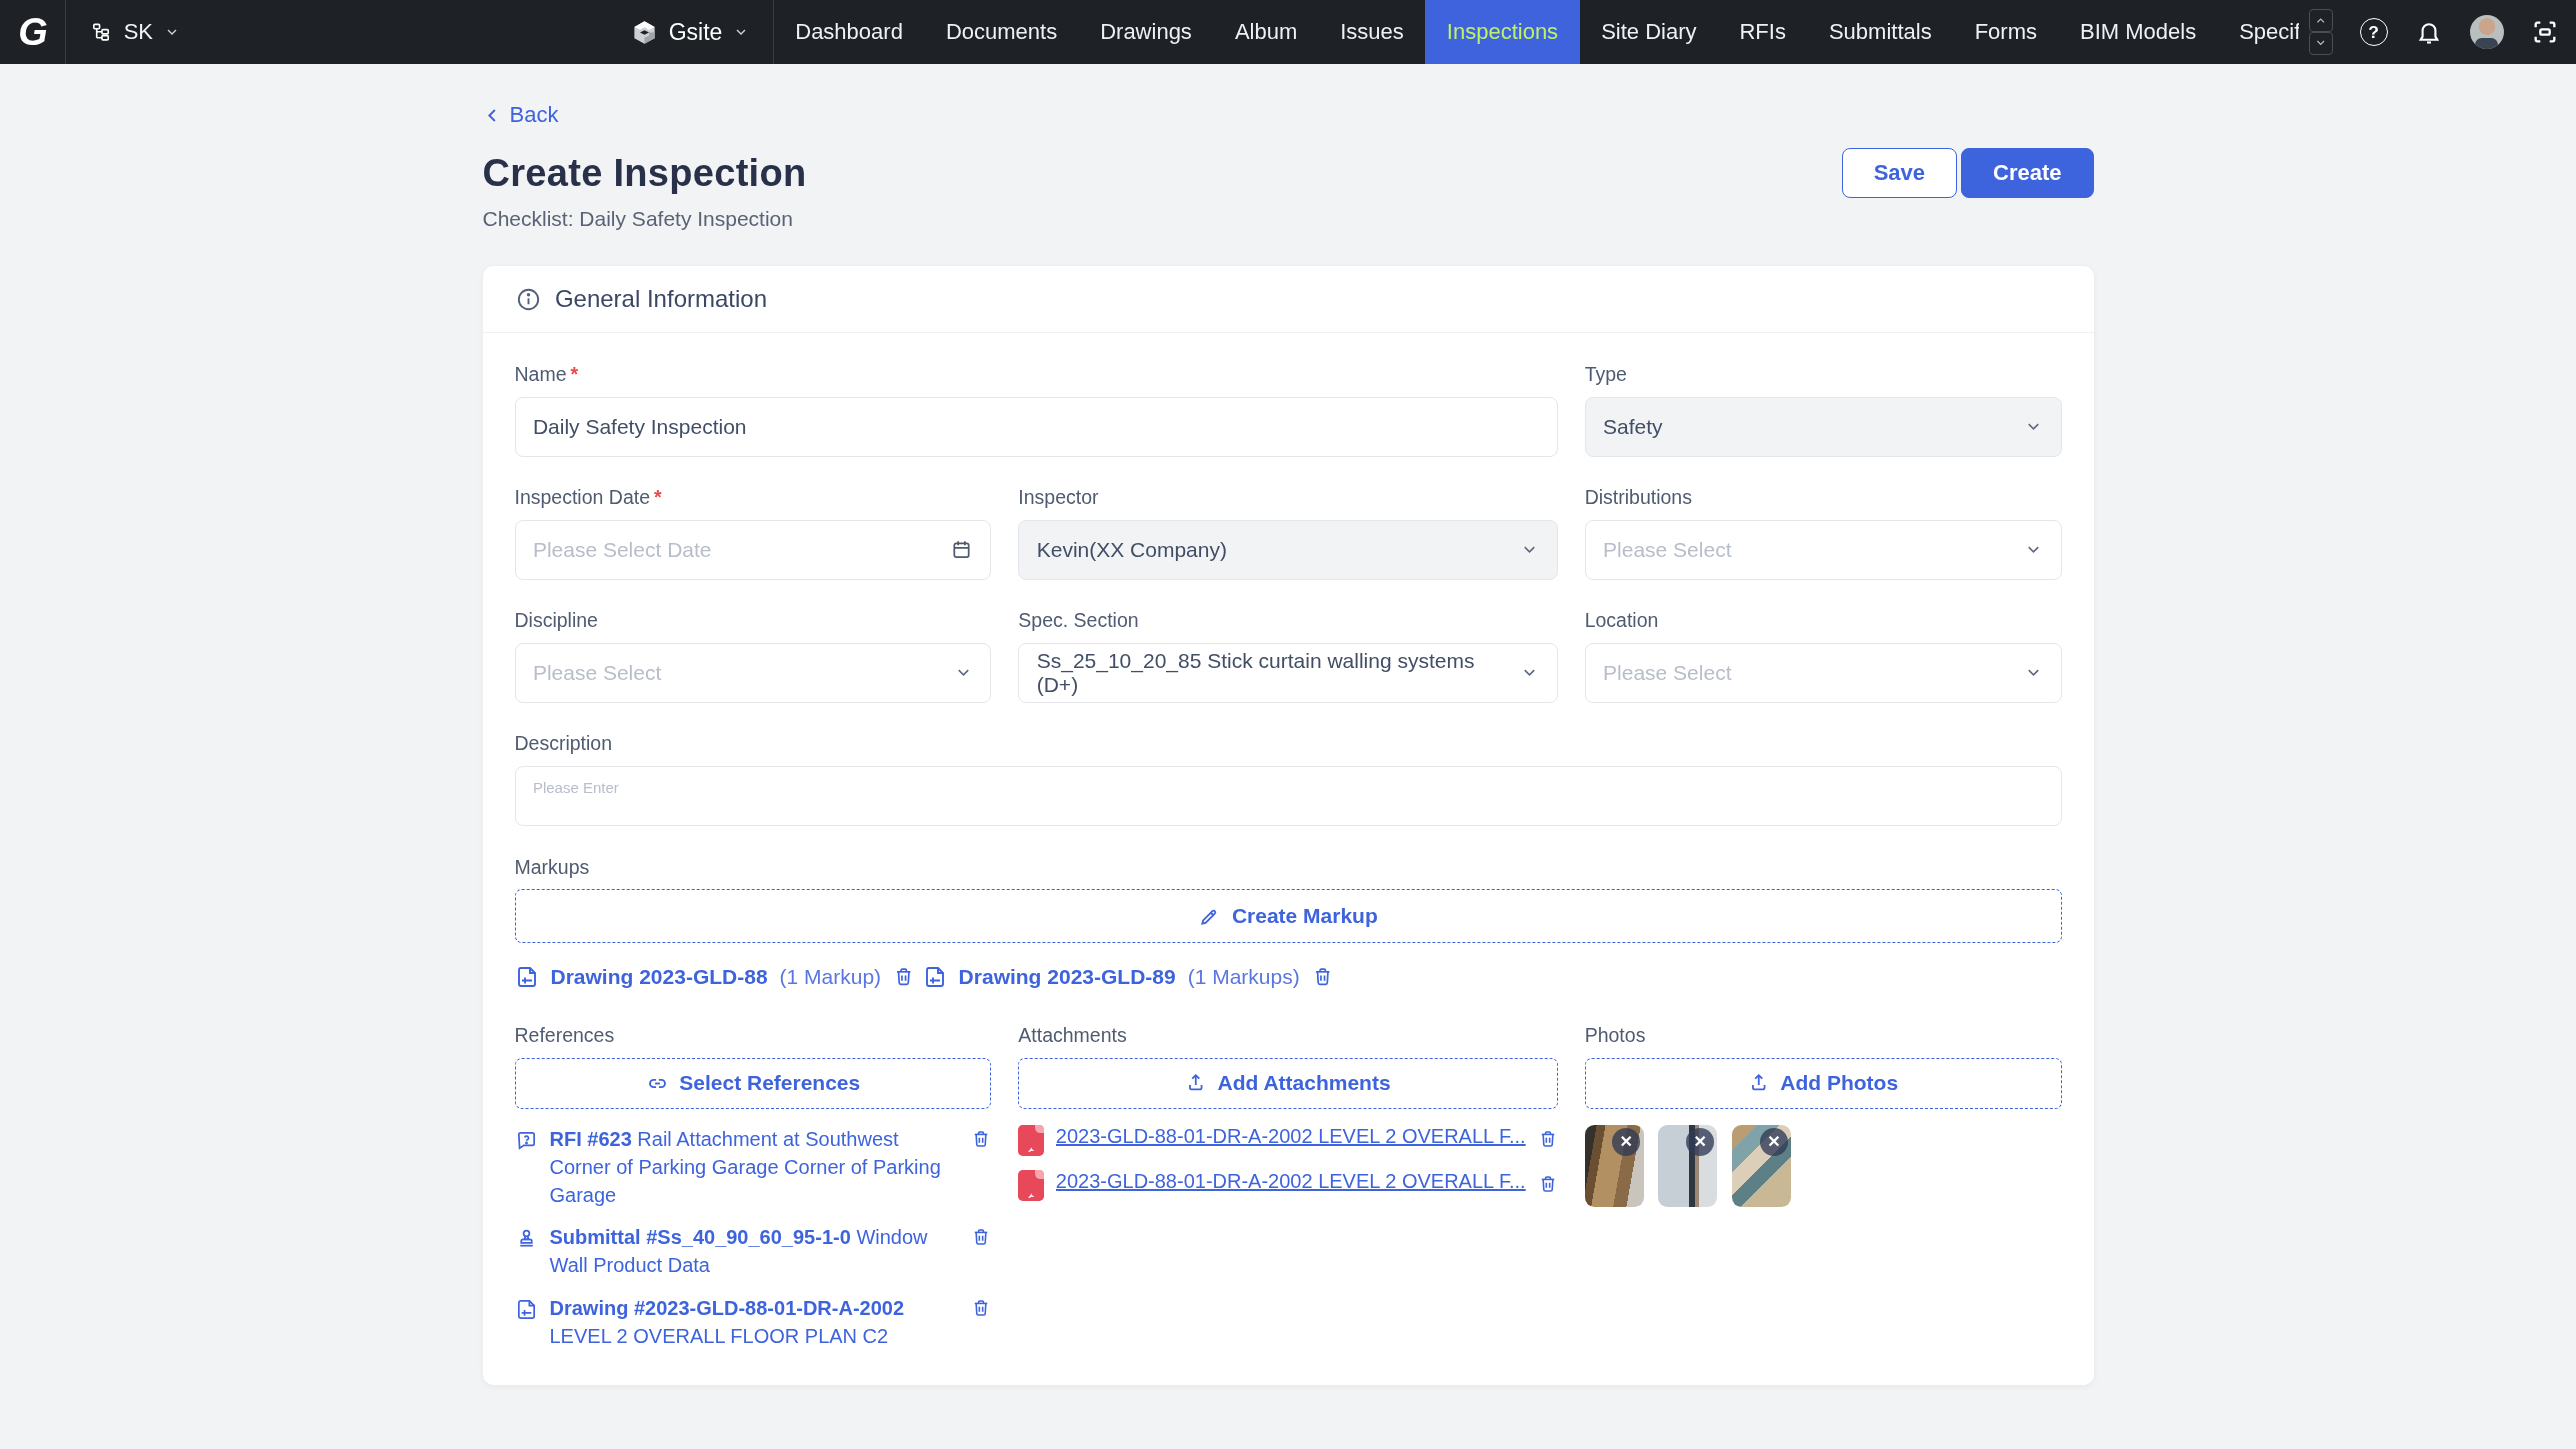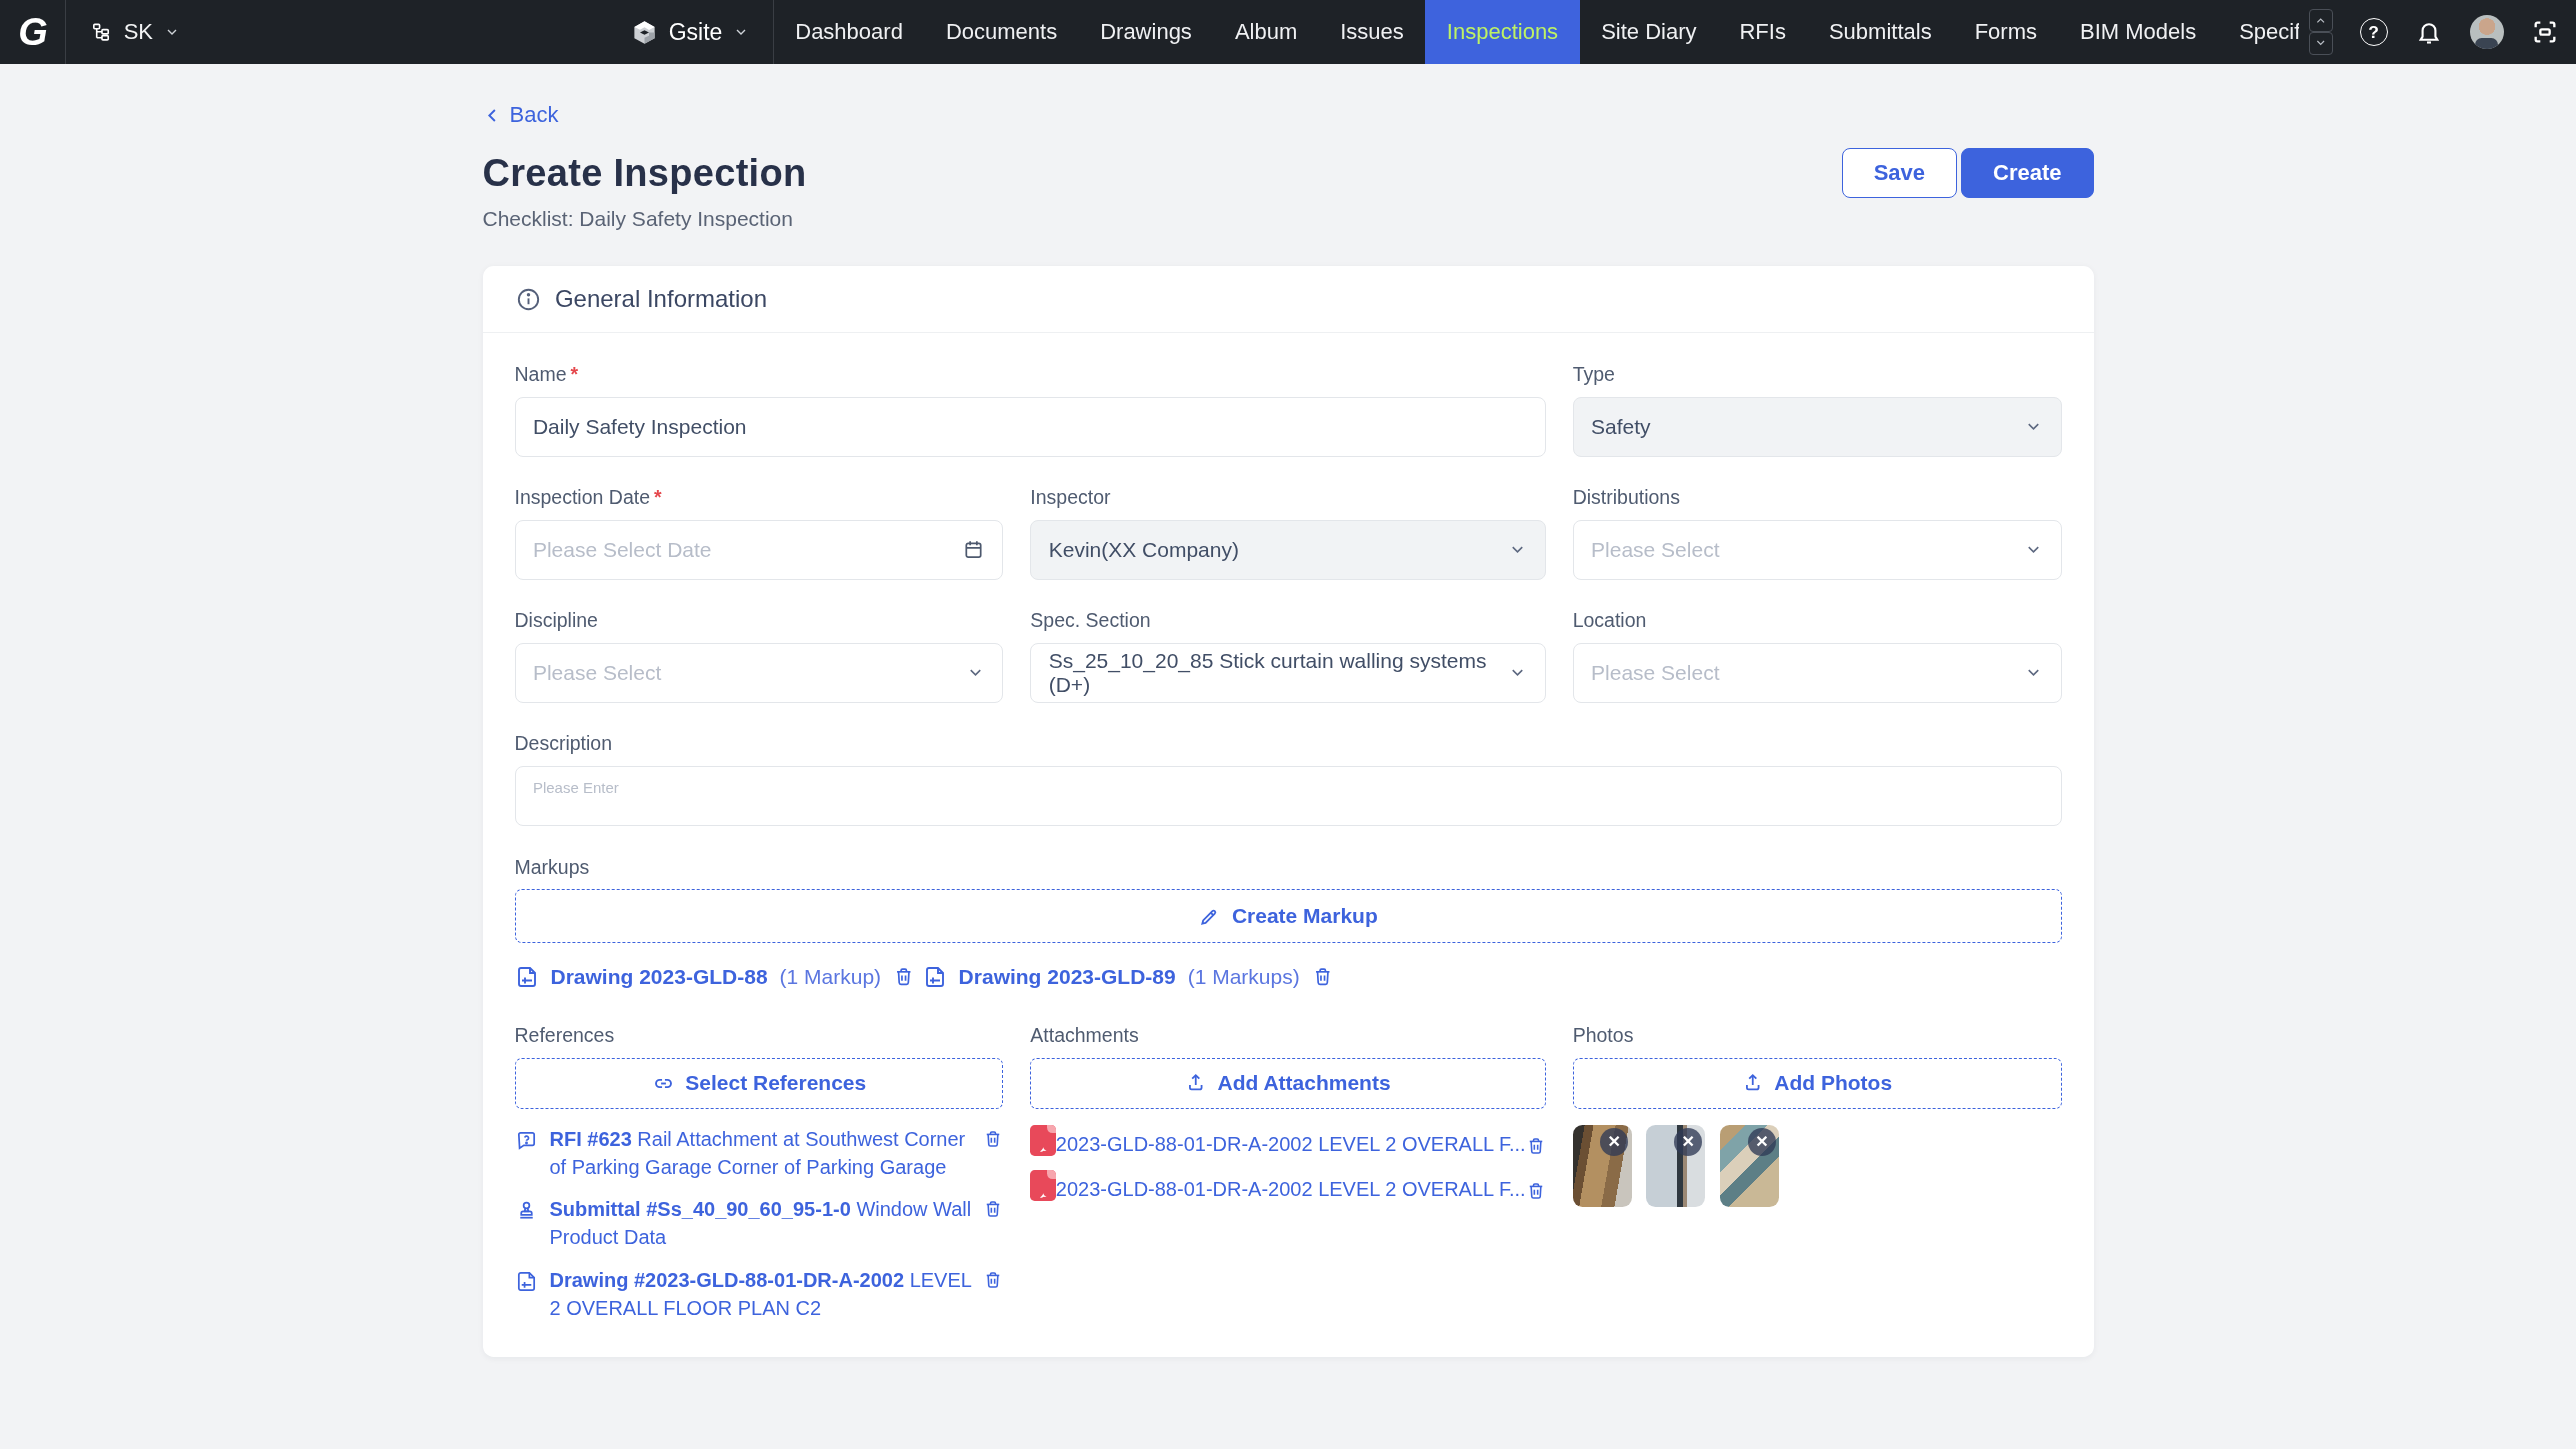--- a/index.html
+++ b/index.html
@@ -92,21 +92,21 @@
   .mk-name { font-size:21px; font-weight:700; }
   .mk-count { font-size:21px; color:#5b76e0; }
   .mk-trash { margin-left:auto; display:flex; color:#3D63DD; cursor:pointer; }
   
   .rap-items { margin-top:16px; display:flex; flex-direction:column; gap:14.8px; }
   .ref-item { display:flex; gap:12px; color:#3D63DD; }
   .ref-icon { flex:none; margin-top:4px; display:flex; }
   .ref-text { flex:1; font-size:20px; line-height:28px; }
   .ref-id { font-weight:700; }
   .ref-trash { flex:none; margin-top:4px; display:flex; cursor:pointer; }
-  .att-item { display:flex; align-items:flex-end; color:#3D63DD; }
+  .att-item { display:flex; align-items:flex-start; gap:12px; color:#3D63DD;text-decoration:underline; }
   .att-name { font-size:20px; white-space:nowrap; overflow:hidden; flex:1; }
   .pdf-badge { width:25.5px; height:31px; background:#E8495A; border-radius:4.7px; position:relative; flex:none; display:flex; align-items:flex-end; justify-content:center; }
   .pdf-badge::before { content:""; position:absolute; top:0; right:0; width:8.7px; height:8.7px; background:#f7a6ae; border-radius:0 4.7px 0 5.4px; }
   .photo-strip { display:flex; gap:14.8px; margin-top:16px; }
   .thumb { width:59px; height:82px; border-radius:9.4px; position:relative; flex:none; overflow:hidden; }
   .thumb-1 { background:linear-gradient(100deg,#34312d 0 16%,#6b4f33 16% 28%,#b39061 28% 58%,#8a6b47 58% 76%,#c9c5bd 76%); }
   .thumb-2 { background:linear-gradient(90deg,#c6cfd6 0 52%,#2f3840 52% 62%,#9b8874 62% 70%,#d9dde0 70%); }
   .thumb-3 { background:linear-gradient(135deg,#b99e74 0 18%,#7fa3a8 18% 34%,#dbcfba 34% 50%,#5d7f86 50% 64%,#c9b896 64%); }
   .thumb-x {
     position:absolute; top:3.4px; right:3.4px; width:28px; height:28px; border-radius:50%;

